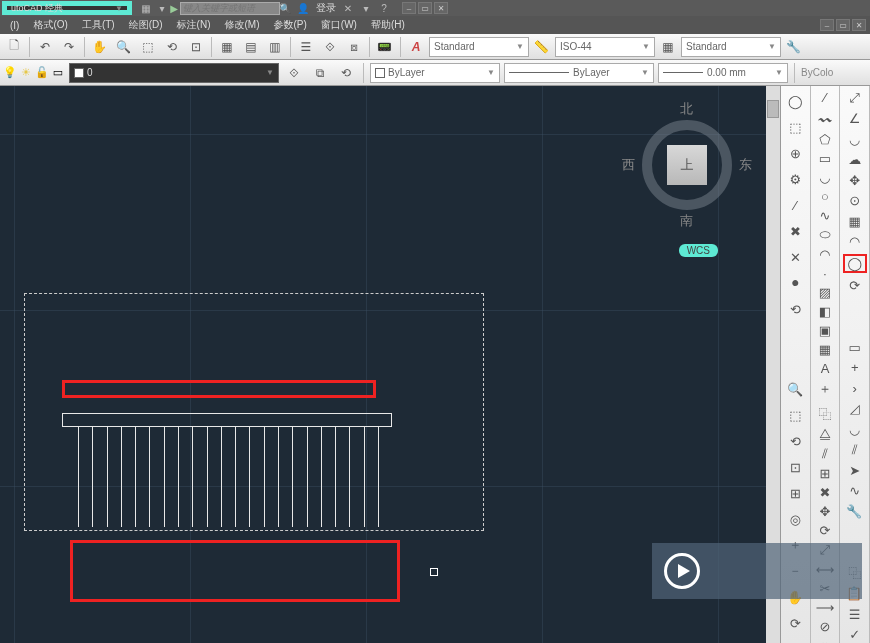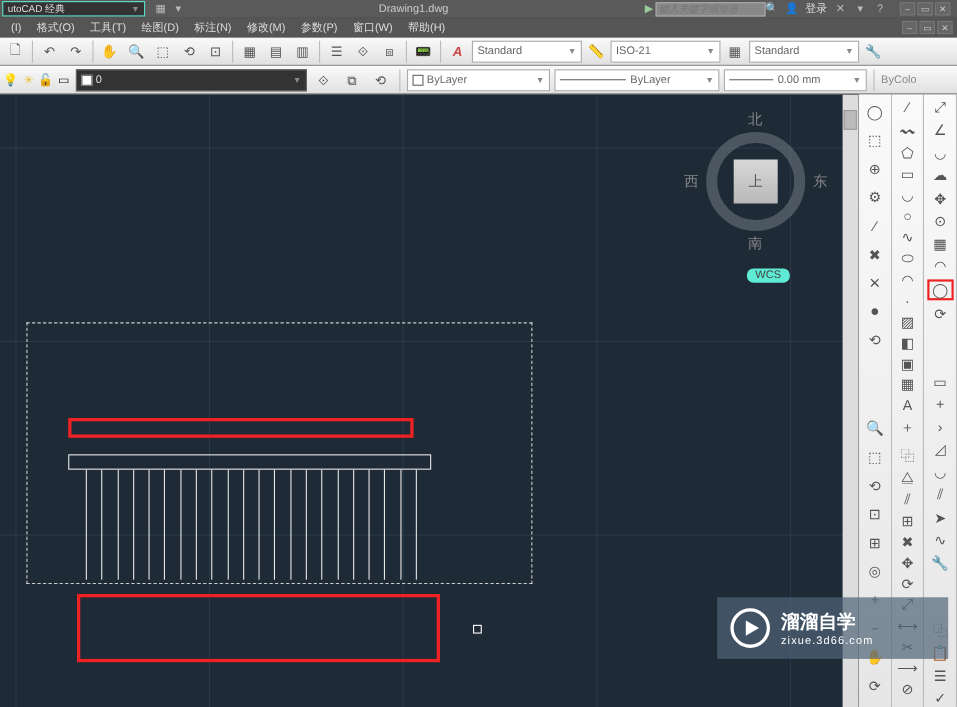--- a/index.html
+++ b/index.html
@@ -1,19 +1,19 @@
 <!DOCTYPE html>
 <html><head>
 <meta charset="utf-8">
 <style>
   * { margin: 0; padding: 0; box-sizing: border-box; font-family: "Microsoft YaHei", Arial, sans-serif; }
   body { width: 870px; height: 643px; background: #4a4a4a; overflow: hidden; position: relative; }
 
   .titlebar { height: 16px; background: #5a5a5a; display: flex; align-items: center; color: #ddd; font-size: 10px; }
-  .titlebar .workspace { width: 130px; height: 14px; background: #333; border: 1px solid #5eead4; margin-left: 2px; display: flex; align-items: center; padding: 0 4px; font-size: 9px; }
+  .titlebar .workspace { width: 130px; height: 14px; background: #333; border: 5px solid #5eead4; margin-left: 2px; display: flex; align-items: center; padding: 0 4px; font-size: 9px; }
   .titlebar .tools { display: flex; gap: 4px; margin-left: 8px; }
   .titlebar .doc { flex: 1; text-align: center; color: #ccc; font-size: 10px; }
   .titlebar .searchbox { width: 100px; height: 13px; background: #888; border: 1px solid #aaa; font-size: 9px; color: #333; font-style: italic; padding: 0 2px; }
   .titlebar .right { display: flex; gap: 6px; align-items: center; margin-right: 6px; }
   .titlebar .icon { width: 12px; height: 12px; display: inline-flex; align-items: center; justify-content: center; color: #bbb; font-size: 10px; }
   .win-controls { display: flex; gap: 2px; margin-left: 6px; }
   .win-btn { width: 14px; height: 12px; background: #666; border: 1px solid #777; display: flex; align-items: center; justify-content: center; font-size: 8px; color: #ccc; }
 
   .menubar { height: 18px; background: #555; display: flex; align-items: center; gap: 2px; color: #ddd; font-size: 10px; padding: 0 4px; position: relative; }
   .menu-item { padding: 0 6px; cursor: pointer; }
@@ -75,21 +75,20 @@
 
 <div class="titlebar">
   <div class="workspace">
     <span>utoCAD 经典</span>
       <span class="dropdown-arrow">▼</span>
   </div>
   <div class="tools">
     <span class="icon">▦</span>
     <span class="icon">▾</span>
   </div>
-  <div class="doc">Drawing1.dwg</div>
   <span class="icon" style="color:#9c9;">▶</span>
   <input class="searchbox" placeholder="键入关键字或短语" style="">
   <div class="right">
     <span class="icon">🔍</span>
     <span class="icon">👤</span>
     <span style="font-size:10px;">登录</span>
     <span class="icon">✕</span>
     <span class="icon">▾</span>
     <span class="icon">?</span>
     <div class="win-controls">
@@ -139,21 +138,21 @@
   <div class="tb-sep"></div>
   <div class="tb-btn">📟</div>
   <div class="tb-sep"></div>
   <div class="tb-btn" style="color:#c44;font-style:italic;font-weight:bold;">A</div>
   <div class="combo" style="width:100px;">
       <span>Standard</span>
       <span class="dropdown-arrow">▼</span>
     </div>
   <div class="tb-btn">📏</div>
   <div class="combo" style="width:100px;">
-      <span>ISO-21</span>
+      <span>ISO-44</span>
       <span class="dropdown-arrow">▼</span>
     </div>
   <div class="tb-btn">▦</div>
   <div class="combo" style="width:100px;">
       <span>Standard</span>
       <span class="dropdown-arrow">▼</span>
     </div>
   <div class="tb-btn">🔧</div>
 </div>
 
@@ -333,17 +332,13 @@
       <div class="gap"></div>
       <div class="pbtn">⿻</div>
       <div class="pbtn">📋</div>
       <div class="pbtn">☰</div>
       <div class="pbtn">✓</div>
     </div>
 </div>
 
 <div class="watermark">
   <div class="play"></div>
-  <div class="txt">
-    <div class="big">溜溜自学</div>
-    <div class="small">zixue.3d66.com</div>
-  </div>
 </div>
 
 </body></html>

